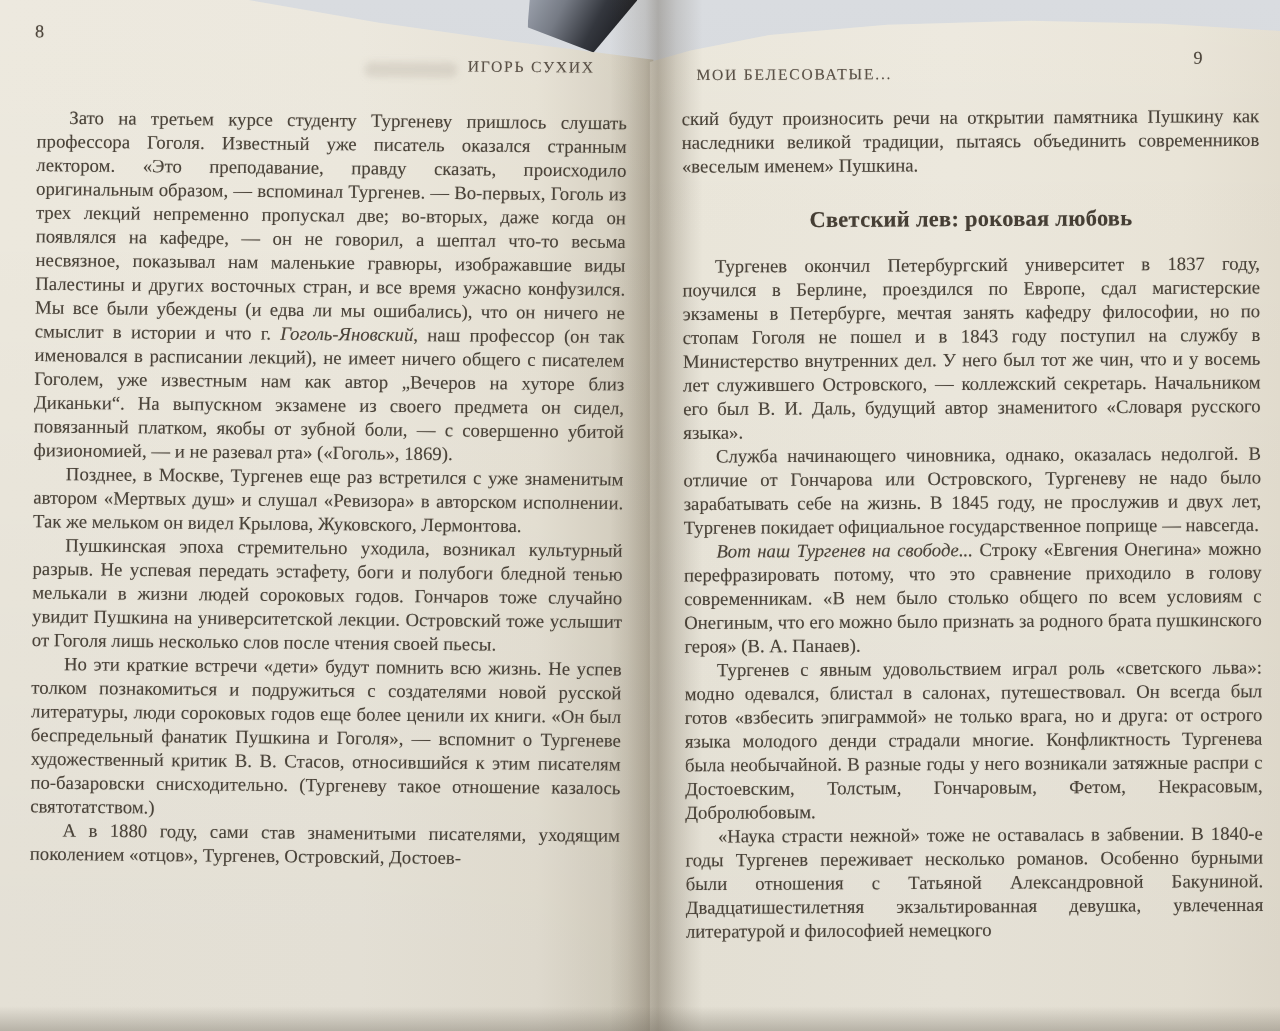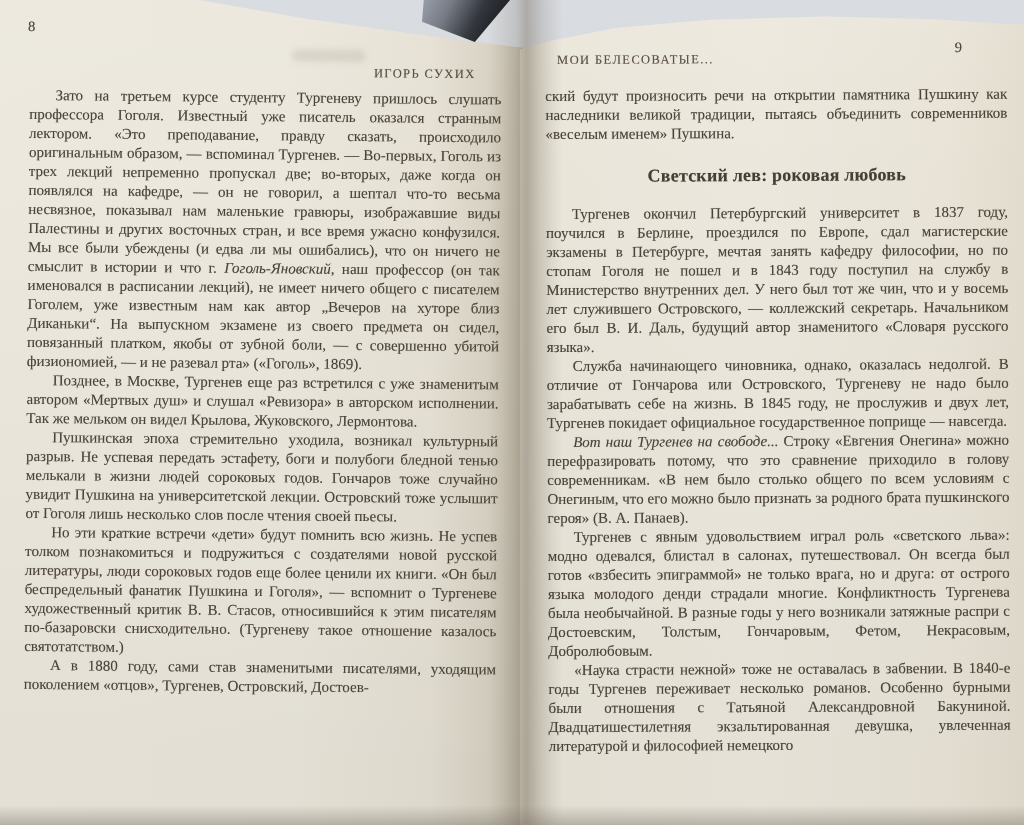--- a/index.html
+++ b/index.html
@@ -48,21 +48,21 @@
   .pagenum{
     position:absolute;font-size:14.5px;color:#4e463c;
     text-shadow:0 0 0.7px rgba(78,70,60,0.45);
   }
   .pagenum-left{left:28px;top:18px;}
   .pagenum-right{right:62px;top:40px;}
   .running-header{
     position:absolute;font-size:12.5px;letter-spacing:1.4px;color:#5a5147;
     text-shadow:0 0 0.7px rgba(90,81,71,0.4);white-space:nowrap;text-align:right;
   }
-  .header-left{top:63px;right:47px;}
+  .header-left{top:43px;right:47px;}
   .header-right{top:52px;left:57px;}
   .ghost-smudge{
     position:absolute;left:292px;top:47px;width:74px;height:12px;
     background:rgba(125,115,102,0.16);filter:blur(3px);border-radius:5px;
   }
 
   .body-text{
     position:absolute;top:86px;
     font-size:15px;line-height:19px;color:#4a4339;
     text-align:justify;

